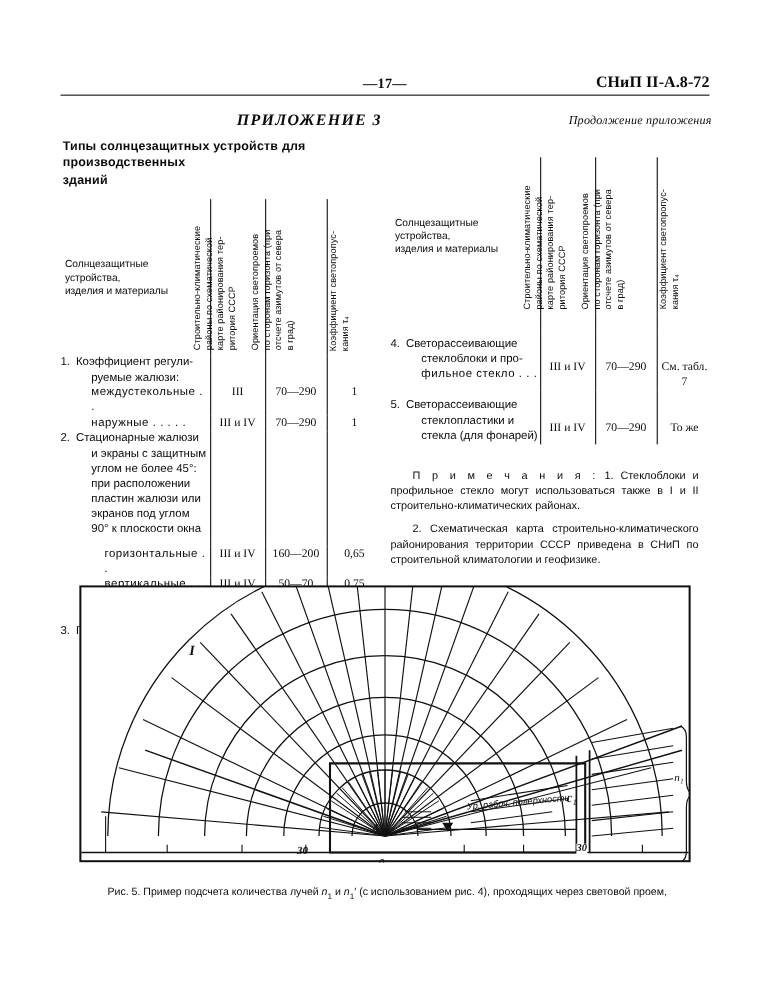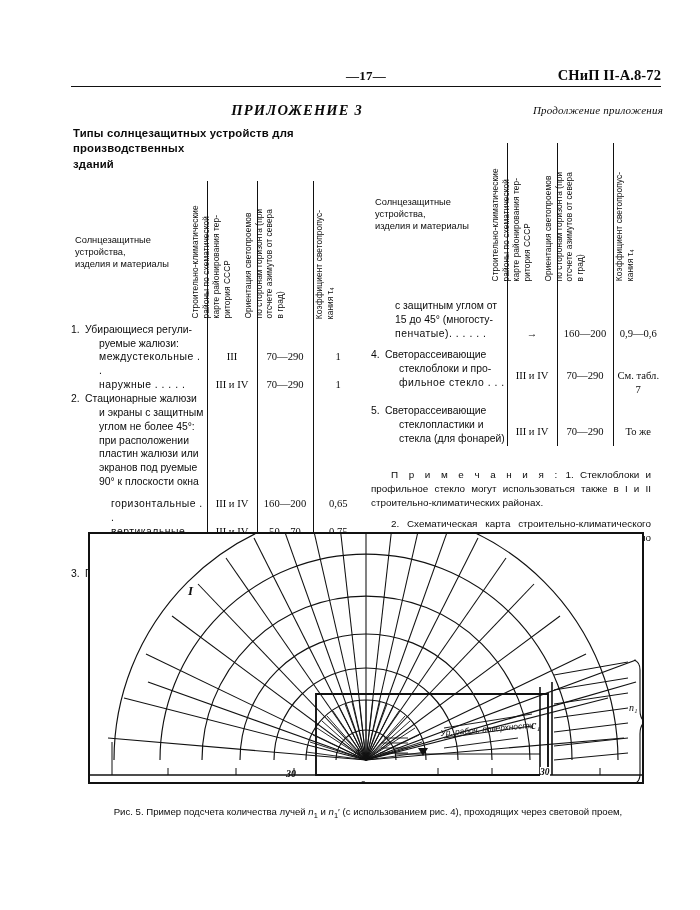--- a/index.html
+++ b/index.html
@@ -4,21 +4,21 @@
 <style>
   html,body{margin:0;padding:0;}
   body{
     width:700px;height:910px;
     background:#ffffff;
     font-family:"Liberation Serif", serif;
     color:#0b0b0b;
     position:relative;
     overflow:hidden;
   }
-  .page{position:absolute;left:16px;top:0;width:672px;height:910px;}
+  .page{position:absolute;left:0;top:0;width:672px;height:910px;}
 
   
   .runhead{
     position:absolute;left:55px;top:66px;width:590px;
     display:flex;align-items:flex-end;justify-content:flex-start;
     height:18px;
   }
   .folio{
     position:absolute;left:0;right:0;text-align:center;
     font-size:13px;font-weight:bold;letter-spacing:.2px;
@@ -186,21 +186,21 @@
             <span class="ln">Коэффициент светопропус-</span>
             <span class="ln">кания τ₄</span>
           </span>
         </td>
       </tr>
 
       <tr class="rule-mid">
         <td class="item">
           <div class="li">
                 <span class="num">1.</span>
-          <span class="txt"><span class="just">Убирающиеся регули-</span><br>
+          <span class="txt"><span class="just">Коэффициент регули-</span><br>
           <span class="ind">руемые жалюзи:</span></span>
               </div>
         </td>
         <td class="vb ctr"></td>
         <td class="vb ctr"></td>
         <td class="vb ctr"></td>
       </tr>
 
       <tr>
         <td class="item">
@@ -229,21 +229,21 @@
       <tr>
         <td class="item">
           <div class="li">
                 <span class="num">2.</span>
           <span class="txt">
             <span class="just">Стационарные жалюзи</span><br>
             <span class="ind just">и экраны с защитным</span><br>
             <span class="ind just">углом не более 45°:</span><br>
             <span class="ind just">при     расположении</span><br>
             <span class="ind just">пластин жалюзи  или</span><br>
-            <span class="ind just">экранов  под   руемые</span><br>
+            <span class="ind just">экранов  под   углом</span><br>
             <span class="ind just">90° к плоскости окна</span>
           </span>
               </div>
         </td>
         <td class="vb ctr"></td>
         <td class="vb ctr"></td>
         <td class="vb ctr"></td>
       </tr>
 
       <tr class="spacer">
@@ -361,35 +361,20 @@
         </td>
       </tr>
 
       <tr class="rule-mid spacer">
         <td style="height:14px"></td>
             <td class="vb"></td>
         <td class="vb"></td>
             <td class="vb"></td>
       </tr>
 
-      <tr>
-        <td class="item">
-          <div class="li">
-                <span class="num"></span>
-          <span class="txt" style="padding-left:10px">
-            <span>с защитным углом от</span><br>
-            <span>15 до 45° (многосту-</span><br>
-            <span class="lead">пенчатые). .  .  .  .  .</span>
-          </span>
-              </div>
-        </td>
-        <td class="vb ctr" style="padding-top:28px">→</td>
-        <td class="vb ctr" style="padding-top:28px">160—200</td>
-        <td class="vb ctr" style="padding-top:28px">0,9—0,6</td>
-      </tr>
 
       <tr>
         <td class="item" style="padding-top:7px">
           <div class="li">
                 <span class="num">4.</span>
           <span class="txt">
             <span>Светорассеивающие</span><br>
             <span class="ind just">стеклоблоки   и   про-</span><br>
             <span class="ind lead">фильное стекло  .  .  .</span>
           </span>

